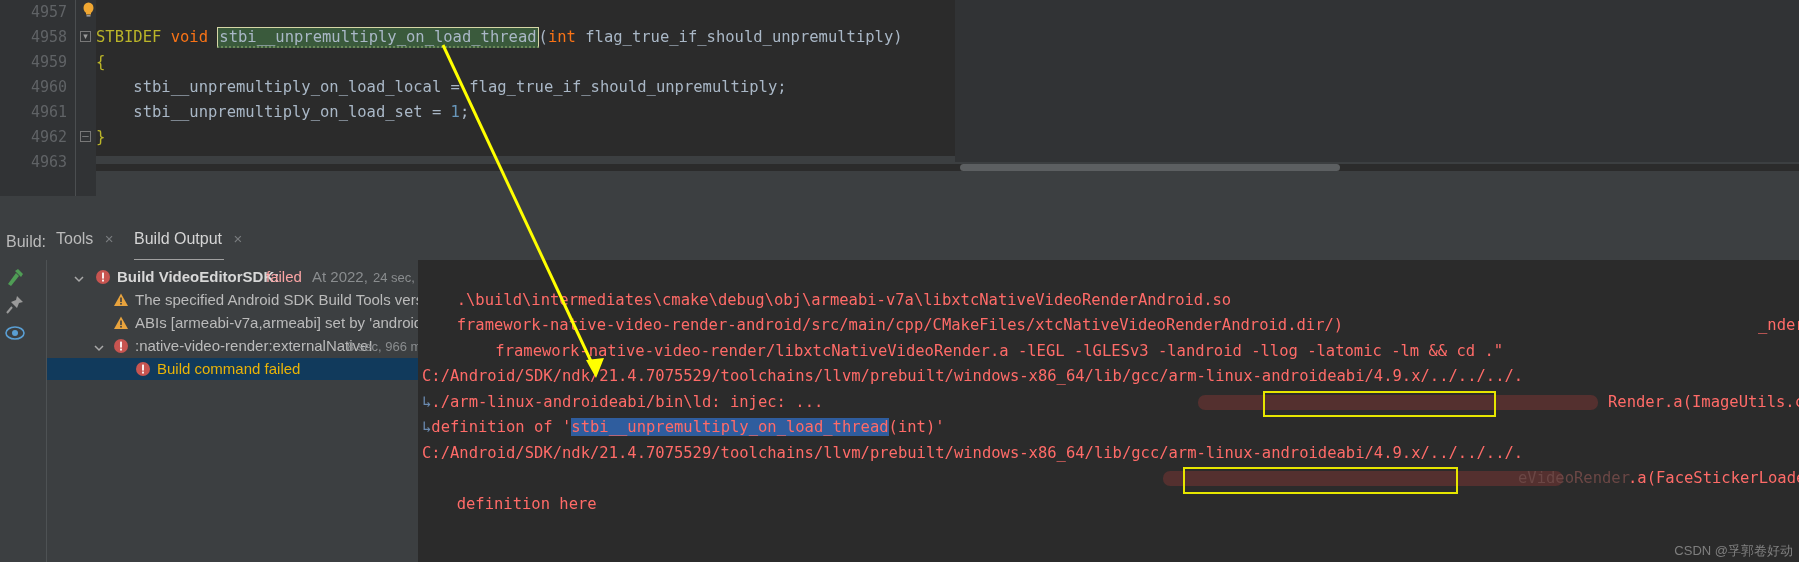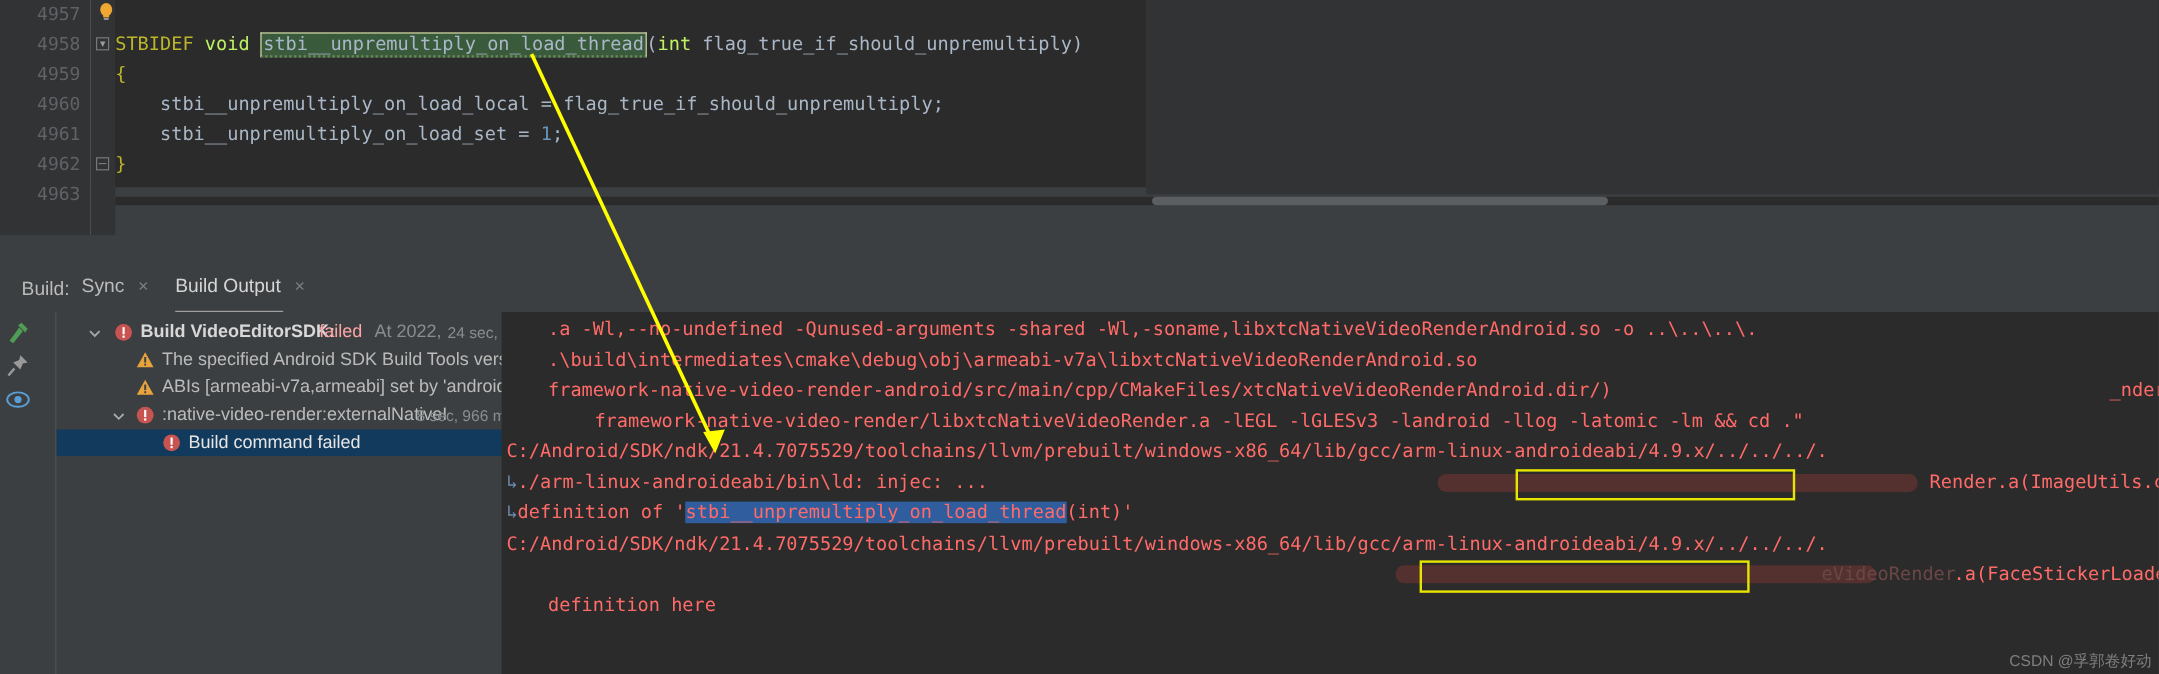--- a/index.html
+++ b/index.html
@@ -36,21 +36,21 @@
   }
   .bulb {
     position: absolute; left: 82px; top: 2px; width: 13px; height: 16px;
   }
   .code {
     position: absolute; left: 96px; top: 0; right: 0; height: 196px;
     font-family: "DejaVu Sans Mono", monospace; font-size: 15.5px;
     color: #a9b7c6; white-space: pre;
   }
   .codeline { position: absolute; left: 0; height: 25px; line-height: 25px; }
-  .kw { color: #bef264; }
+  .kw { color: #f97316; }
   .num { color: #6897bb; }
   .macro { color: #bbb529; }
   .plain { color: #a9b7c6; }
   .sel-green {
     background: #3a5a3c; color: #a9b7c6;
     border: 1px solid #d6d6a6; padding: 0 1px;
   }
   .squiggle { border-bottom: 2px dotted #6a8759; }
 
   .editor-hscroll {
@@ -66,21 +66,21 @@
     background: #313335;
   }
 
   
   .buildpanel {
     position: absolute; left: 0; top: 196px; width: 1799px; height: 366px;
     background: #3c3f41;
   }
   .panel-gap { position: absolute; left:0; top:0; width:1799px; height:30px; background:#3c3f41;}
   .tabbar {
-    position: absolute; left: 12px; top: 30px; width: 1547px; height: 34px;
+    position: absolute; left: 0; top: 30px; width: 1547px; height: 34px;
     background: #3c3f41;
   }
   .tabbar-label {
     position: absolute; left: 6px; top: 7px;
     color: #bbbbbb; font-size: 16px;
   }
   .tab {
     position: absolute; top: 4px; height: 30px;
     color: #bbbbbb; font-size: 16px; cursor: default;
   }
@@ -186,21 +186,21 @@
     <div class="editor-hscroll-track"></div>
     <div class="editor-hscroll"></div>
   </div>
 
   <div class="buildpanel">
     <div class="panel-gap"></div>
 
     <div class="tabbar">
       <div class="tabbar-label">Build:</div>
       <div class="tab" style="left:56px">
-        <span class="tlabel">Sync</span>
+        <span class="tlabel">Tools</span>
         <span class="tclose">×</span>
       </div>
       <div class="tab active" style="left:134px">
         <span class="tlabel">Build Output</span>
         <span class="tclose">×</span>
         <div class="tab-underline"></div>
       </div>
     </div>
 
     <div class="toolstrip">
@@ -285,27 +285,26 @@
       </div>
 
       <div class="trow selected" style="top:98px">
         <span class="ticon" style="left:88px">
           <svg width="16" height="16" viewBox="0 0 16 16">
               <circle cx="8" cy="8" r="7" fill="#c75450"></circle>
               <rect x="7.1" y="3.6" width="1.8" height="6" fill="#fff"></rect>
               <rect x="7.1" y="10.6" width="1.8" height="1.9" fill="#fff"></rect>
             </svg>
         </span>
-        <span class="tlabel2" style="left:110px; color:#e5e5e5">Build command failed</span>
+        <span class="tlabel2" style="left:110px; color:#eab308">Build command failed</span>
       </div>
     </div>
 
     <div class="console">
 
-      <div class="cline" style="top:2px; left:20px">  .a -Wl,--no-undefined -Qunused-arguments -shared -Wl,-soname,libxtcNativeVideoRenderAndroid.so -o ..\..\..\.</div>
 
       <div class="cline" style="top:27.5px; left:20px">  .\build\intermediates\cmake\debug\obj\armeabi-v7a\libxtcNativeVideoRenderAndroid.so</div>
 
       <div class="cline" style="top:53px; left:20px"><span>  framework-native-video-render-android/src/main/cpp/CMakeFiles/xtcNativeVideoRenderAndroid.dir/)</span></div>
       <div class="cline" style="top:53px; left:1340px"><span>_nder.cpp.o</span></div>
 
       <div class="cline" style="top:78.5px; left:40px">    framework-native-video-render/libxtcNativeVideoRender.a -lEGL -lGLESv3 -landroid -llog -latomic -lm &amp;&amp; cd ."</div>
 
       <div class="cline" style="top:104px; left:4px">C:/Android/SDK/ndk/21.4.7075529/toolchains/llvm/prebuilt/windows-x86_64/lib/gcc/arm-linux-androideabi/4.9.x/../../../.</div>
 

